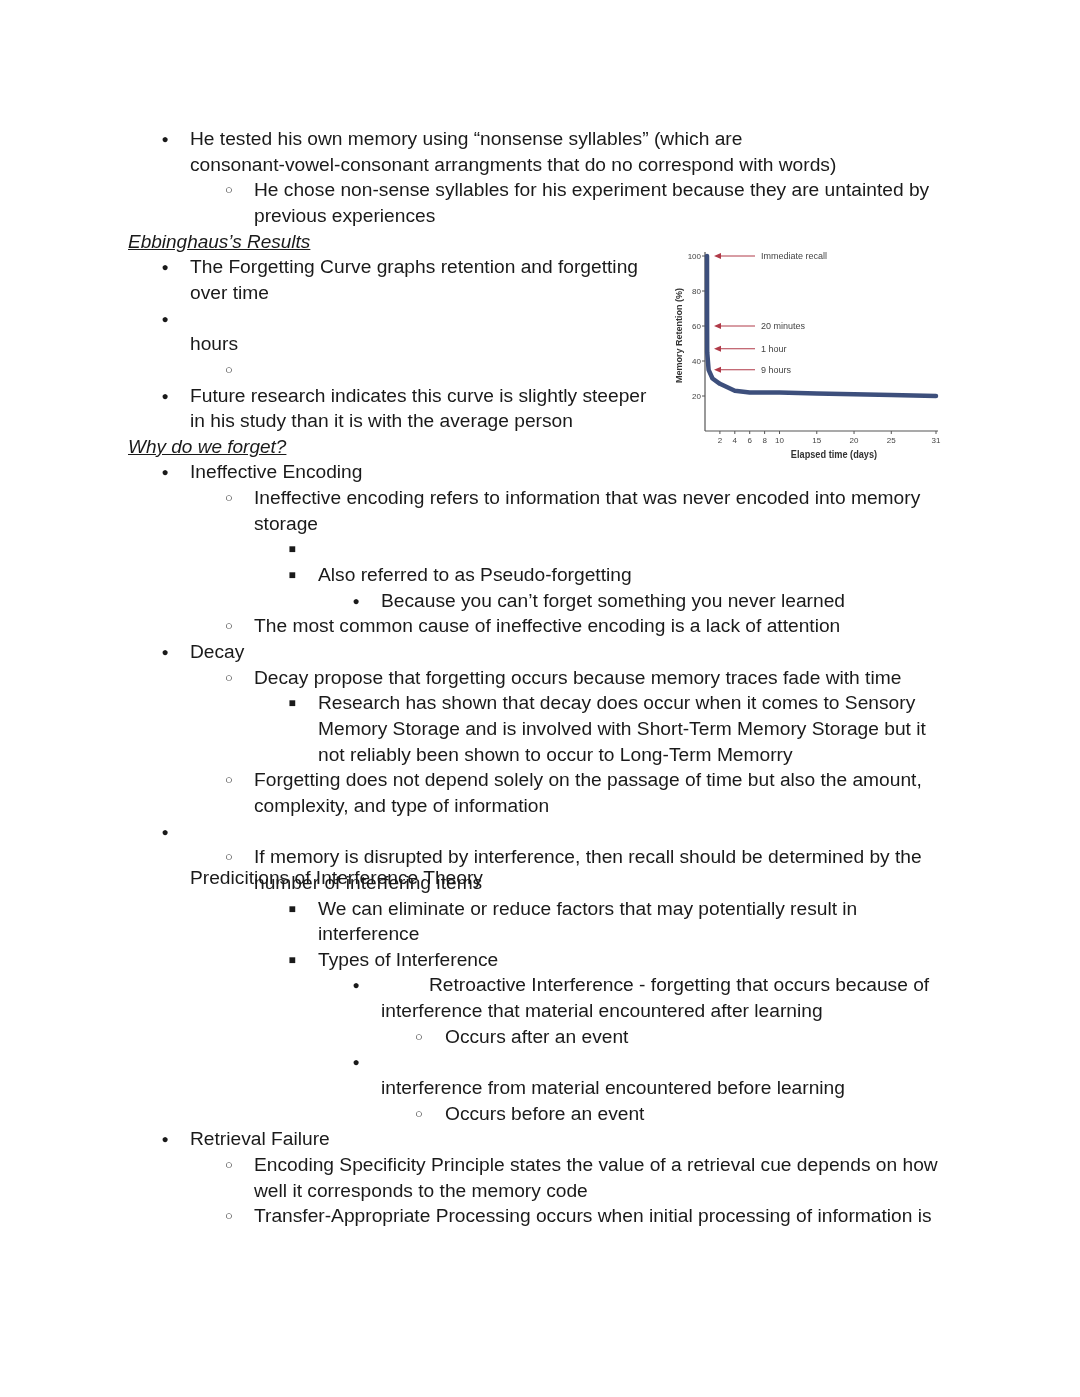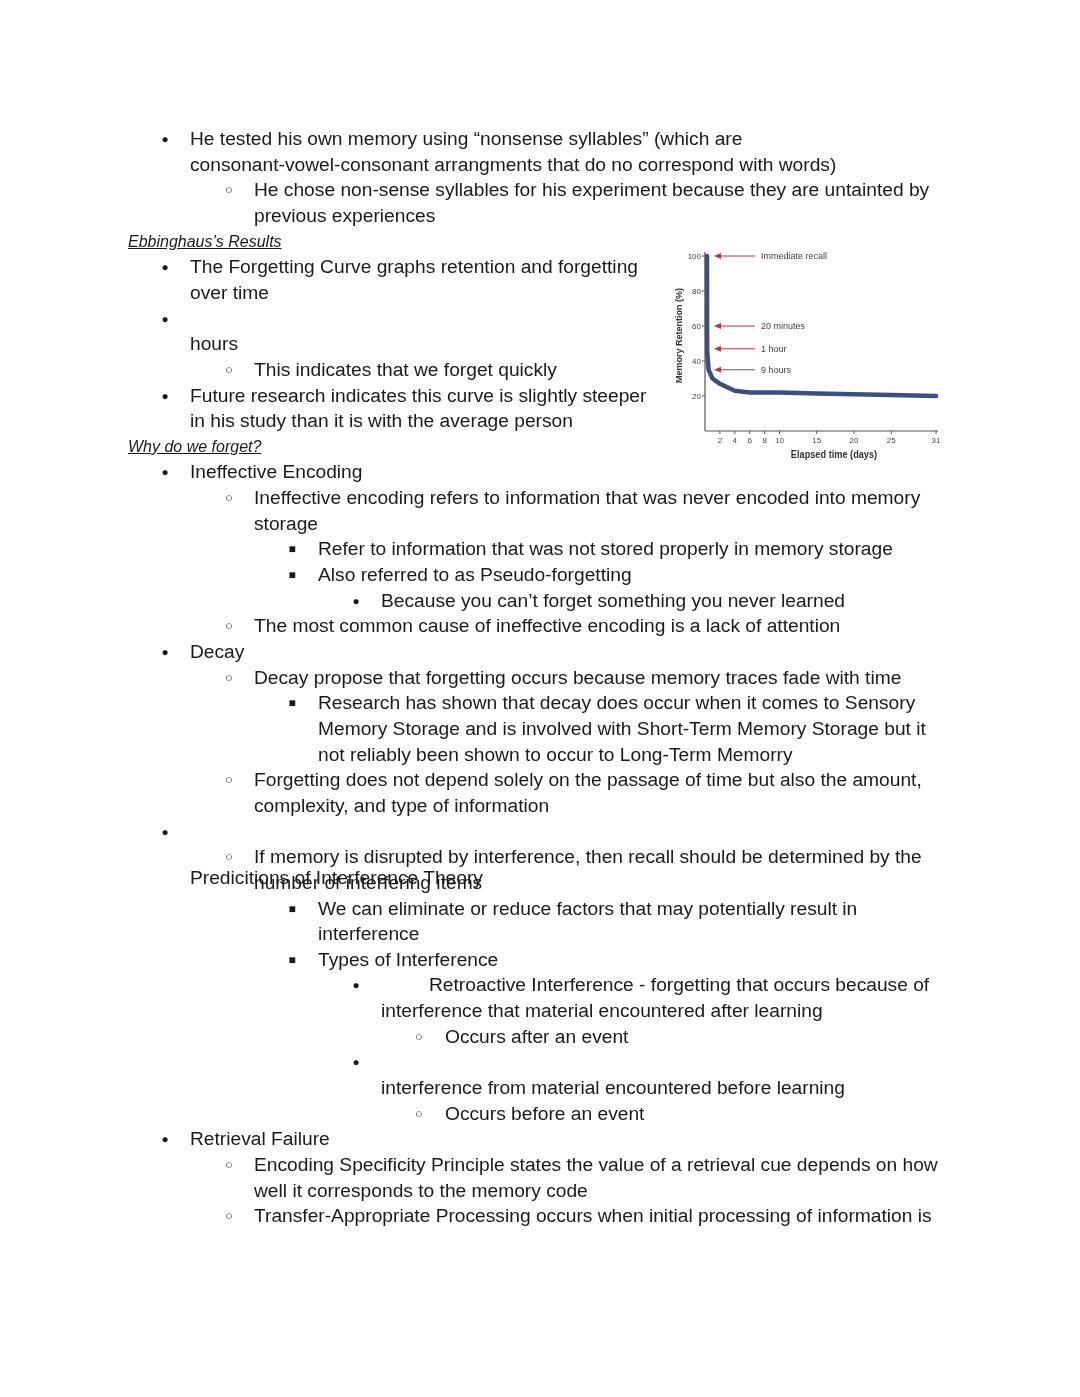--- a/index.html
+++ b/index.html
@@ -1,20 +1,20 @@
 <!DOCTYPE html>
 <html><head>
 <meta charset="utf-8">
 <style>
   html, body { margin: 0; padding: 0; background: #ffffff; }
   body { width: 1080px; height: 1397px; position: relative; overflow: hidden;
          font-family: "Liberation Sans", sans-serif; color: #1a1a1a; }
   .page { position: absolute; left: 0; top: 0; width: 1080px; height: 1397px; }
   .line { position: absolute; font-size: 19.2px; line-height: 25.6px; white-space: nowrap; }
-  .heading { position: absolute; left: 128px; font-size: 16px; line-height: 25.6px;
+  .heading { position: absolute; left: 128px; font-size: 19px; line-height: 25.6px;
              font-style: italic; text-decoration: underline; white-space: nowrap; }
   .bullet { position: absolute; font-size: 19.2px; line-height: 25.6px; width: 20px; text-align: center; }
   .b-disc::before { content: "\25CF"; font-size: 12px; position: relative; top: -2px; }
   .b-circle::before { content: "\25CB"; font-size: 13px; position: relative; top: -2px; }
   .b-square::before { content: "\25A0"; font-size: 12px; position: relative; top: -2px; }
   .chart { position: absolute; left: 672px; top: 244px; width: 276px; height: 224px; }
   .chart svg { width: 276px; height: 224px; display: block; }
 </style>
 </head>
 <body>
@@ -26,32 +26,30 @@
     <span class="bullet b-circle" style="left: 219px; top: 177.3px;"></span>
     <span class="line" style="left: 254px; top: 177.3px;">He chose non-sense syllables for his experiment because they are untainted by</span>
     <span class="line" style="left: 254px; top: 202.95px;">previous experiences</span>
     <span class="heading" style="top: 228.6px;">Ebbinghaus’s Results</span>
     <span class="bullet b-disc" style="left: 155px; top: 254.25px;"></span>
     <span class="line" style="left: 190px; top: 254.25px;">The Forgetting Curve graphs retention and forgetting</span>
     <span class="line" style="left: 190px; top: 279.9px;">over time</span>
     <span class="bullet b-disc" style="left: 155px; top: 305.55px;"></span>
     <span class="line" style="left: 190px; top: 331.2px;">hours</span>
     <span class="bullet b-circle" style="left: 219px; top: 356.85px;"></span>
-    <span class="line" style="left: 254px; top: 356.85px;">This indicates that we forget quickly</span>
     <span class="bullet b-disc" style="left: 155px; top: 382.5px;"></span>
     <span class="line" style="left: 190px; top: 382.5px;">Future research indicates this curve is slightly steeper</span>
     <span class="line" style="left: 190px; top: 408.15px;">in his study than it is with the average person</span>
     <span class="heading" style="top: 433.8px;">Why do we forget?</span>
     <span class="bullet b-disc" style="left: 155px; top: 459.45px;"></span>
     <span class="line" style="left: 190px; top: 459.45px;">Ineffective Encoding</span>
     <span class="bullet b-circle" style="left: 219px; top: 485.1px;"></span>
     <span class="line" style="left: 254px; top: 485.1px;">Ineffective encoding refers to information that was never encoded into memory</span>
     <span class="line" style="left: 254px; top: 510.75px;">storage</span>
     <span class="bullet b-square" style="left: 282px; top: 536.4px;"></span>
-    <span class="line" style="left: 318px; top: 536.4px;">Refer to information that was not stored properly in memory storage</span>
     <span class="bullet b-square" style="left: 282px; top: 562.05px;"></span>
     <span class="line" style="left: 318px; top: 562.05px;">Also referred to as Pseudo-forgetting</span>
     <span class="bullet b-disc" style="left: 346px; top: 587.7px;"></span>
     <span class="line" style="left: 381px; top: 587.7px;">Because you can’t forget something you never learned</span>
     <span class="bullet b-circle" style="left: 219px; top: 613.35px;"></span>
     <span class="line" style="left: 254px; top: 613.35px;">The most common cause of ineffective encoding is a lack of attention</span>
     <span class="bullet b-disc" style="left: 155px; top: 639px;"></span>
     <span class="line" style="left: 190px; top: 639px;">Decay</span>
     <span class="bullet b-circle" style="left: 219px; top: 664.65px;"></span>
     <span class="line" style="left: 254px; top: 664.65px;">Decay propose that forgetting occurs because memory traces fade with time</span>

